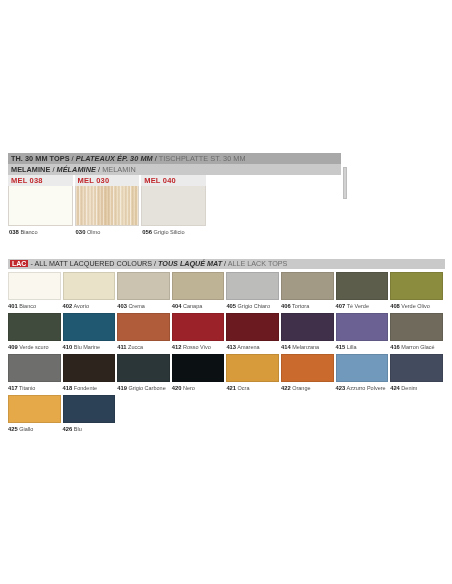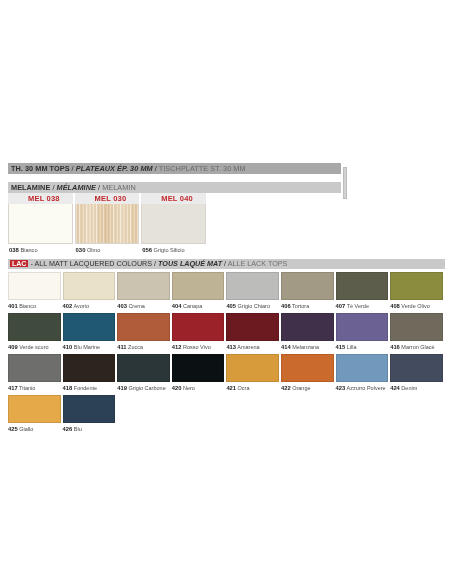--- a/index.html
+++ b/index.html
@@ -14,53 +14,53 @@
     position: relative;
     width: 452px;
     height: 584px;
     background: #ffffff;
   }
 
   
   .mel-section {
     position: absolute;
     left: 8px;
-    top: 163px;
+    top: 153px;
     width: 333px;
   }
   .band {
     height: 11px;
     line-height: 11px;
     font-size: 7.3px;
     letter-spacing: 0.05px;
     padding-left: 3px;
     white-space: nowrap;
     overflow: hidden;
     color: #3b3b3b;
   }
   .band-1 { background: #a8a8a8; color: #2e2e2e; }
-  .band-2 { background: #c9c9c9; color: #2e2e2e; margin-top: 8px; }
+  .band-2 { background: #c9c9c9; color: #2e2e2e; margin-top: 0px; }
   .band .b { font-weight: bold; }
   .band .i { font-style: italic; font-weight: bold; }
   .band .l { color: #6a6a6a; }
 
   .mel-grid {
     display: flex;
     width: 333px;
     margin-top: 0px;
   }
   .mel-col { width: 20%; padding-right: 2px; }
   .mel-code-bar {
     height: 11px;
     background: #ebebeb;
     color: #c0282d;
     font-size: 7.5px;
     font-weight: bold;
     line-height: 11px;
-    padding-left: 20px;
+    padding-left: 3px;
     letter-spacing: 0.2px;
   }
   .mel-swatch {
     height: 40px;
     border: 1px solid #d8d4cd;
     border-top: none;
     position: relative;
     overflow: hidden;
   }
   .mel-inset {

